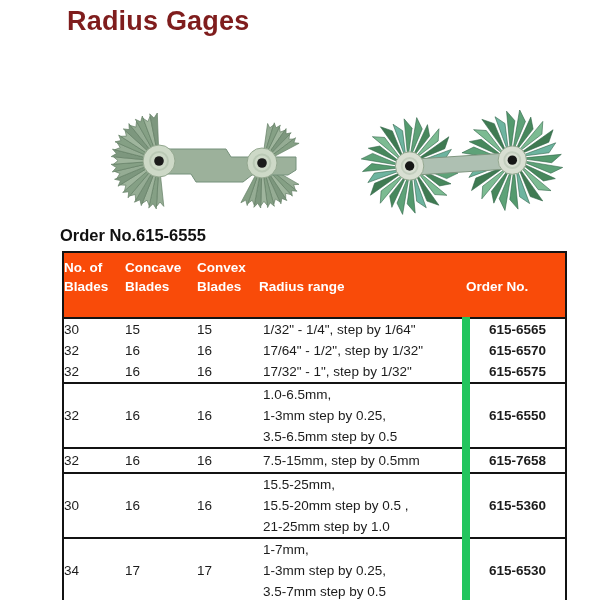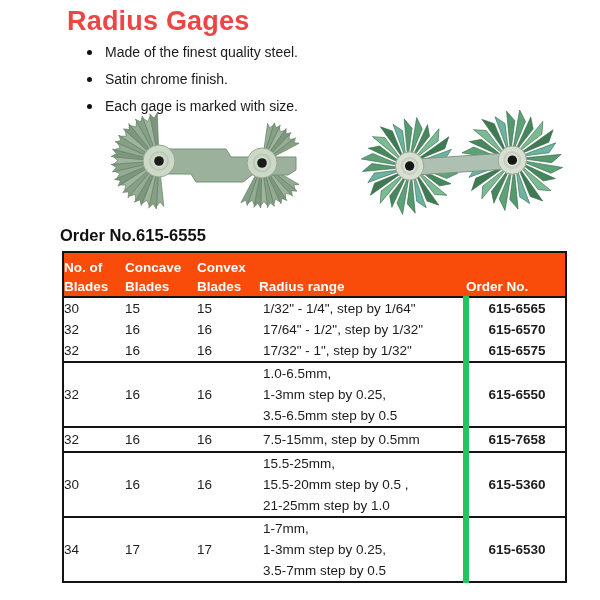--- a/index.html
+++ b/index.html
@@ -3,21 +3,21 @@
 <meta charset="utf-8">
 <style>
   html,body{margin:0;padding:0;background:#ffffff;}
   .page{
     position:relative;width:600px;height:600px;background:#ffffff;overflow:hidden;
     font-family:"Liberation Sans","DejaVu Sans",sans-serif;color:#1c1c1c;
     --header-bg:#F94B09;
   }
   .title{
     position:absolute;left:67px;top:6px;margin:0;
-    font-size:27px;font-weight:bold;color:#ef4444;letter-spacing:.2px;
+    font-size:27px;font-weight:bold;color:#7f1d1d;letter-spacing:.2px;
   }
   .features{position:absolute;left:87px;top:45px;margin:0;padding:0;list-style:none;}
   .features li{font-size:14px;line-height:14px;margin-bottom:13px;color:#1a1a1a;}
   .features li::before{
     content:"";display:inline-block;width:5px;height:5px;border-radius:50%;
     background:#111;margin-right:13px;vertical-align:2px;
   }
   figure.product{position:absolute;margin:0;padding:0;}
   #product-left{left:60px;top:112px;width:250px;}
   #product-right{left:340px;top:110px;width:228px;}
@@ -25,46 +25,41 @@
   #photo-left{margin-left:32px;}
   #photo-right{margin-left:10px;}
   figcaption{font-size:16.5px;font-weight:bold;text-align:left;margin-top:4px;color:#111;}
 
   table.spec{
     position:absolute;left:62px;top:251px;width:503px;
     border-collapse:collapse;border:2px solid #131313;table-layout:fixed;
   }
   table.spec thead th{
     background:var(--header-bg);color:#fff;font-size:13.5px;font-weight:bold;
-    text-align:left;vertical-align:bottom;padding:5px 0 0 0;line-height:19px;
+    text-align:left;vertical-align:bottom;padding:5px 0 21px 0;line-height:19px;
     border-bottom:2px solid #131313;
   }
   th.h1{padding-left:15px;} th.h2{padding-left:4px;} th.h3{padding-left:6px;}
   th.h4{padding-left:4px;}  th.h5{text-align:center;}
   table.spec tbody td{font-size:13.5px;padding:0;vertical-align:middle;color:#1c1c1c;}
   td.c1{padding-left:16px;} td.c2{padding-left:6px;} td.c3{padding-left:5px;}
   td.c4 .rline{line-height:21px;padding-left:4px;white-space:nowrap;}
-  td.c5{text-align:center;font-weight:bold;border-left:6px solid #22c55e;}
+  td.c5{text-align:center;font-weight:bold;border-left:8px solid #22c55e;}
   tr.compact td{height:21px;}
   tr.mid td{height:23px;}
   tr.tall td{padding-top:1px;padding-bottom:1px;}
   tr.gend td{border-bottom:2px solid #131313;}
 </style>
 </head>
 <body>
 
 <div class="page" style="--header-bg: #F94B09;">
 
   <h1 class="title">Radius Gages</h1>
 
-  <ul class="features">
-    <li>Made of the finest quality steel.</li>
-    <li>Satin chrome finish.</li>
-    <li>Each gage is marked with size.</li>
-  </ul>
 
   <figure class="product" id="product-left">
     <svg class="photo" id="photo-left" width="250" height="110" viewBox="0 0 250 110">
       <g id="fans-left">
           <path d="M67.9,58.0 L71.8,94.4 L68.0,90.0 L64.5,94.5 L66.5,58.0 Z" fill="#95ac94" stroke="#647f66" stroke-width="0.7"></path>
           <path d="M66.5,58.0 L64.3,96.9 L61.1,91.8 L56.7,95.9 L65.1,57.8 Z" fill="#85a085" stroke="#647f66" stroke-width="0.7"></path>
           <path d="M65.1,57.8 L57.2,93.5 L55.0,88.2 L50.2,91.4 L63.7,57.4 Z" fill="#9fb59d" stroke="#647f66" stroke-width="0.7"></path>
           <path d="M63.7,57.4 L49.3,93.6 L47.9,87.8 L42.4,90.2 L62.4,56.7 Z" fill="#7d977e" stroke="#647f66" stroke-width="0.7"></path>
           <path d="M62.4,56.7 L43.7,88.2 L43.2,82.5 L37.7,83.9 L61.2,55.9 Z" fill="#95ac94" stroke="#647f66" stroke-width="0.7"></path>
           <path d="M61.2,55.9 L36.1,85.8 L36.7,79.8 L30.7,80.4 L60.2,54.9 Z" fill="#85a085" stroke="#647f66" stroke-width="0.7"></path>

